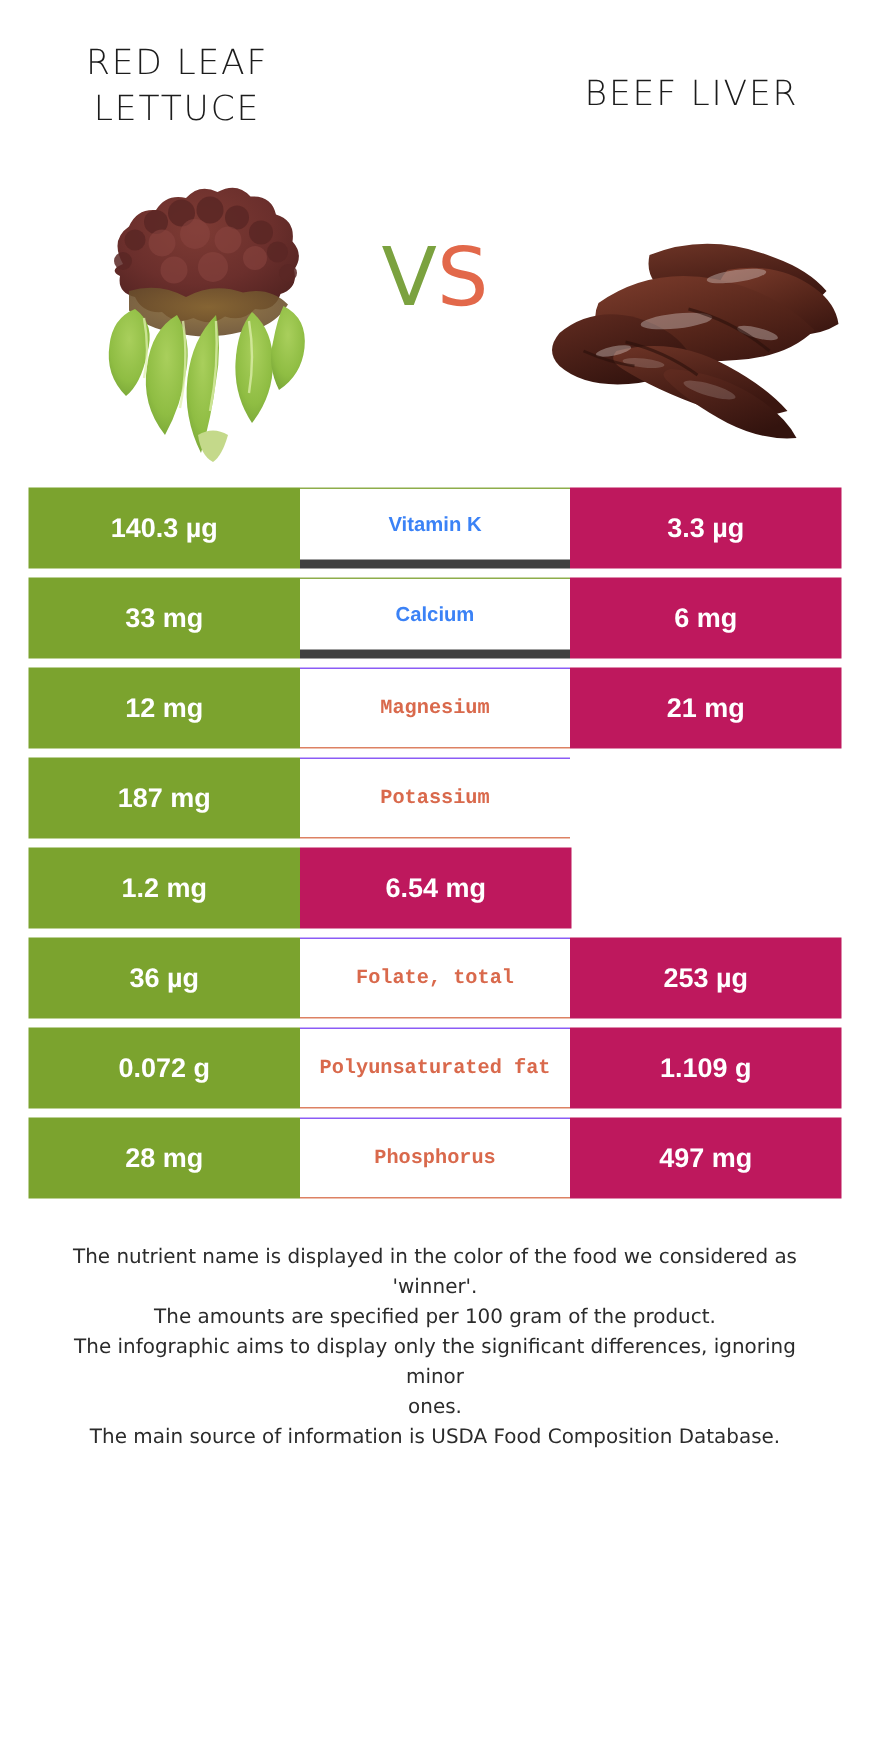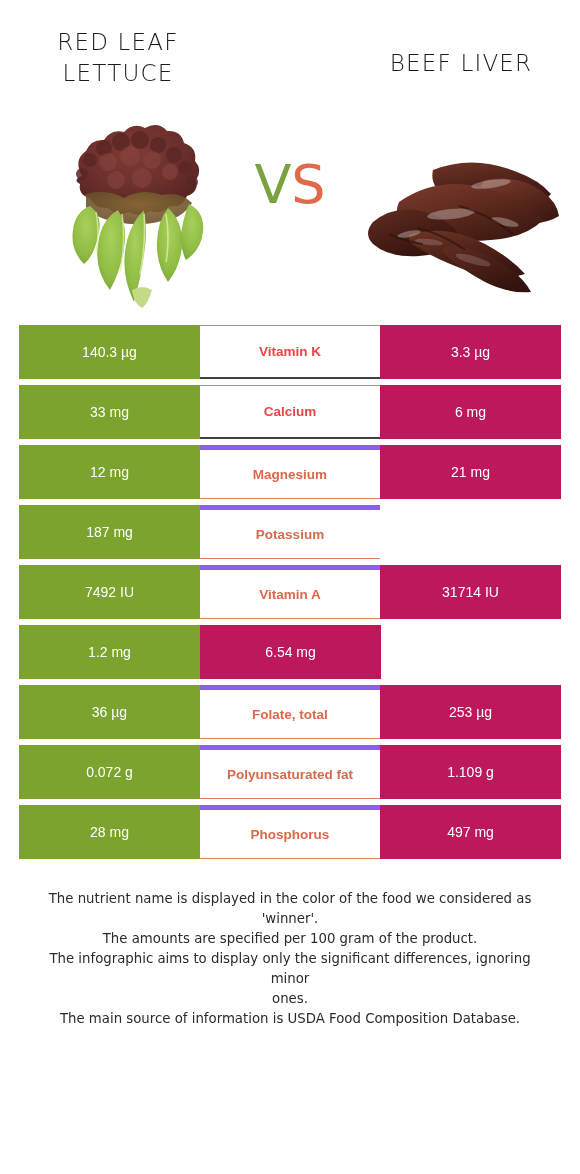--- a/index.html
+++ b/index.html
@@ -72,49 +72,50 @@
   }
   .nutrient-row {
     display: flex;
     height: 54px;
     margin-bottom: 6px;
   }
   .cell {
     display: flex;
     align-items: center;
     justify-content: center;
-    font-size: 14px;
-    font-weight: 400;
+    font-size: 18px;
+    font-weight: 700;
     box-sizing: border-box;
   }
   .cell-left {
     width: 181px;
     background: #7ba32e;
     color: #ffffff;
   }
   .cell-right {
     width: 181px;
     background: #be185d;
     color: #ffffff;
   }
   .cell-mid {
     width: 180px;
     background: #ffffff;
     font-weight: 700;
     font-size: 13.5px;
   }
   .cell-mid.win-left {
-    color: #ef4444;
+    color: #3b82f6;
     border-top: 1px solid #8ead4a;
-    border-bottom: 2px solid #404040;
+    border-bottom: 6px solid #404040;
   }
   .cell-mid.win-right {
     color: #d9694c;
-    border-top: 5px solid #8b5cf6;
+    border-top: 1px solid #8b5cf6;
     border-bottom: 1px solid #dd8163;
+    font-family: Liberation Mono, monospace;
   }
 
   
   .footer {
     margin-top: 30px;
     padding: 0 36px;
     text-align: center;
     font-size: 13.3px;
     line-height: 20px;
     color: #2b2b2b;
@@ -264,25 +265,20 @@
     <div class="nutrient-row">
       <div class="cell cell-left">12 mg</div>
       <div class="cell cell-mid win-right">Magnesium</div>
       <div class="cell cell-right">21 mg</div>
     </div>
     <div class="nutrient-row">
       <div class="cell cell-left">187 mg</div>
       <div class="cell cell-mid win-right">Potassium</div>
     </div>
     <div class="nutrient-row">
-      <div class="cell cell-left">7492 IU</div>
-      <div class="cell cell-mid win-right">Vitamin A</div>
-      <div class="cell cell-right">31714 IU</div>
-    </div>
-    <div class="nutrient-row">
       <div class="cell cell-left">1.2 mg</div>
       <div class="cell cell-right">6.54 mg</div>
     </div>
     <div class="nutrient-row">
       <div class="cell cell-left">36 µg</div>
       <div class="cell cell-mid win-right">Folate, total</div>
       <div class="cell cell-right">253 µg</div>
     </div>
     <div class="nutrient-row">
       <div class="cell cell-left">0.072 g</div>

